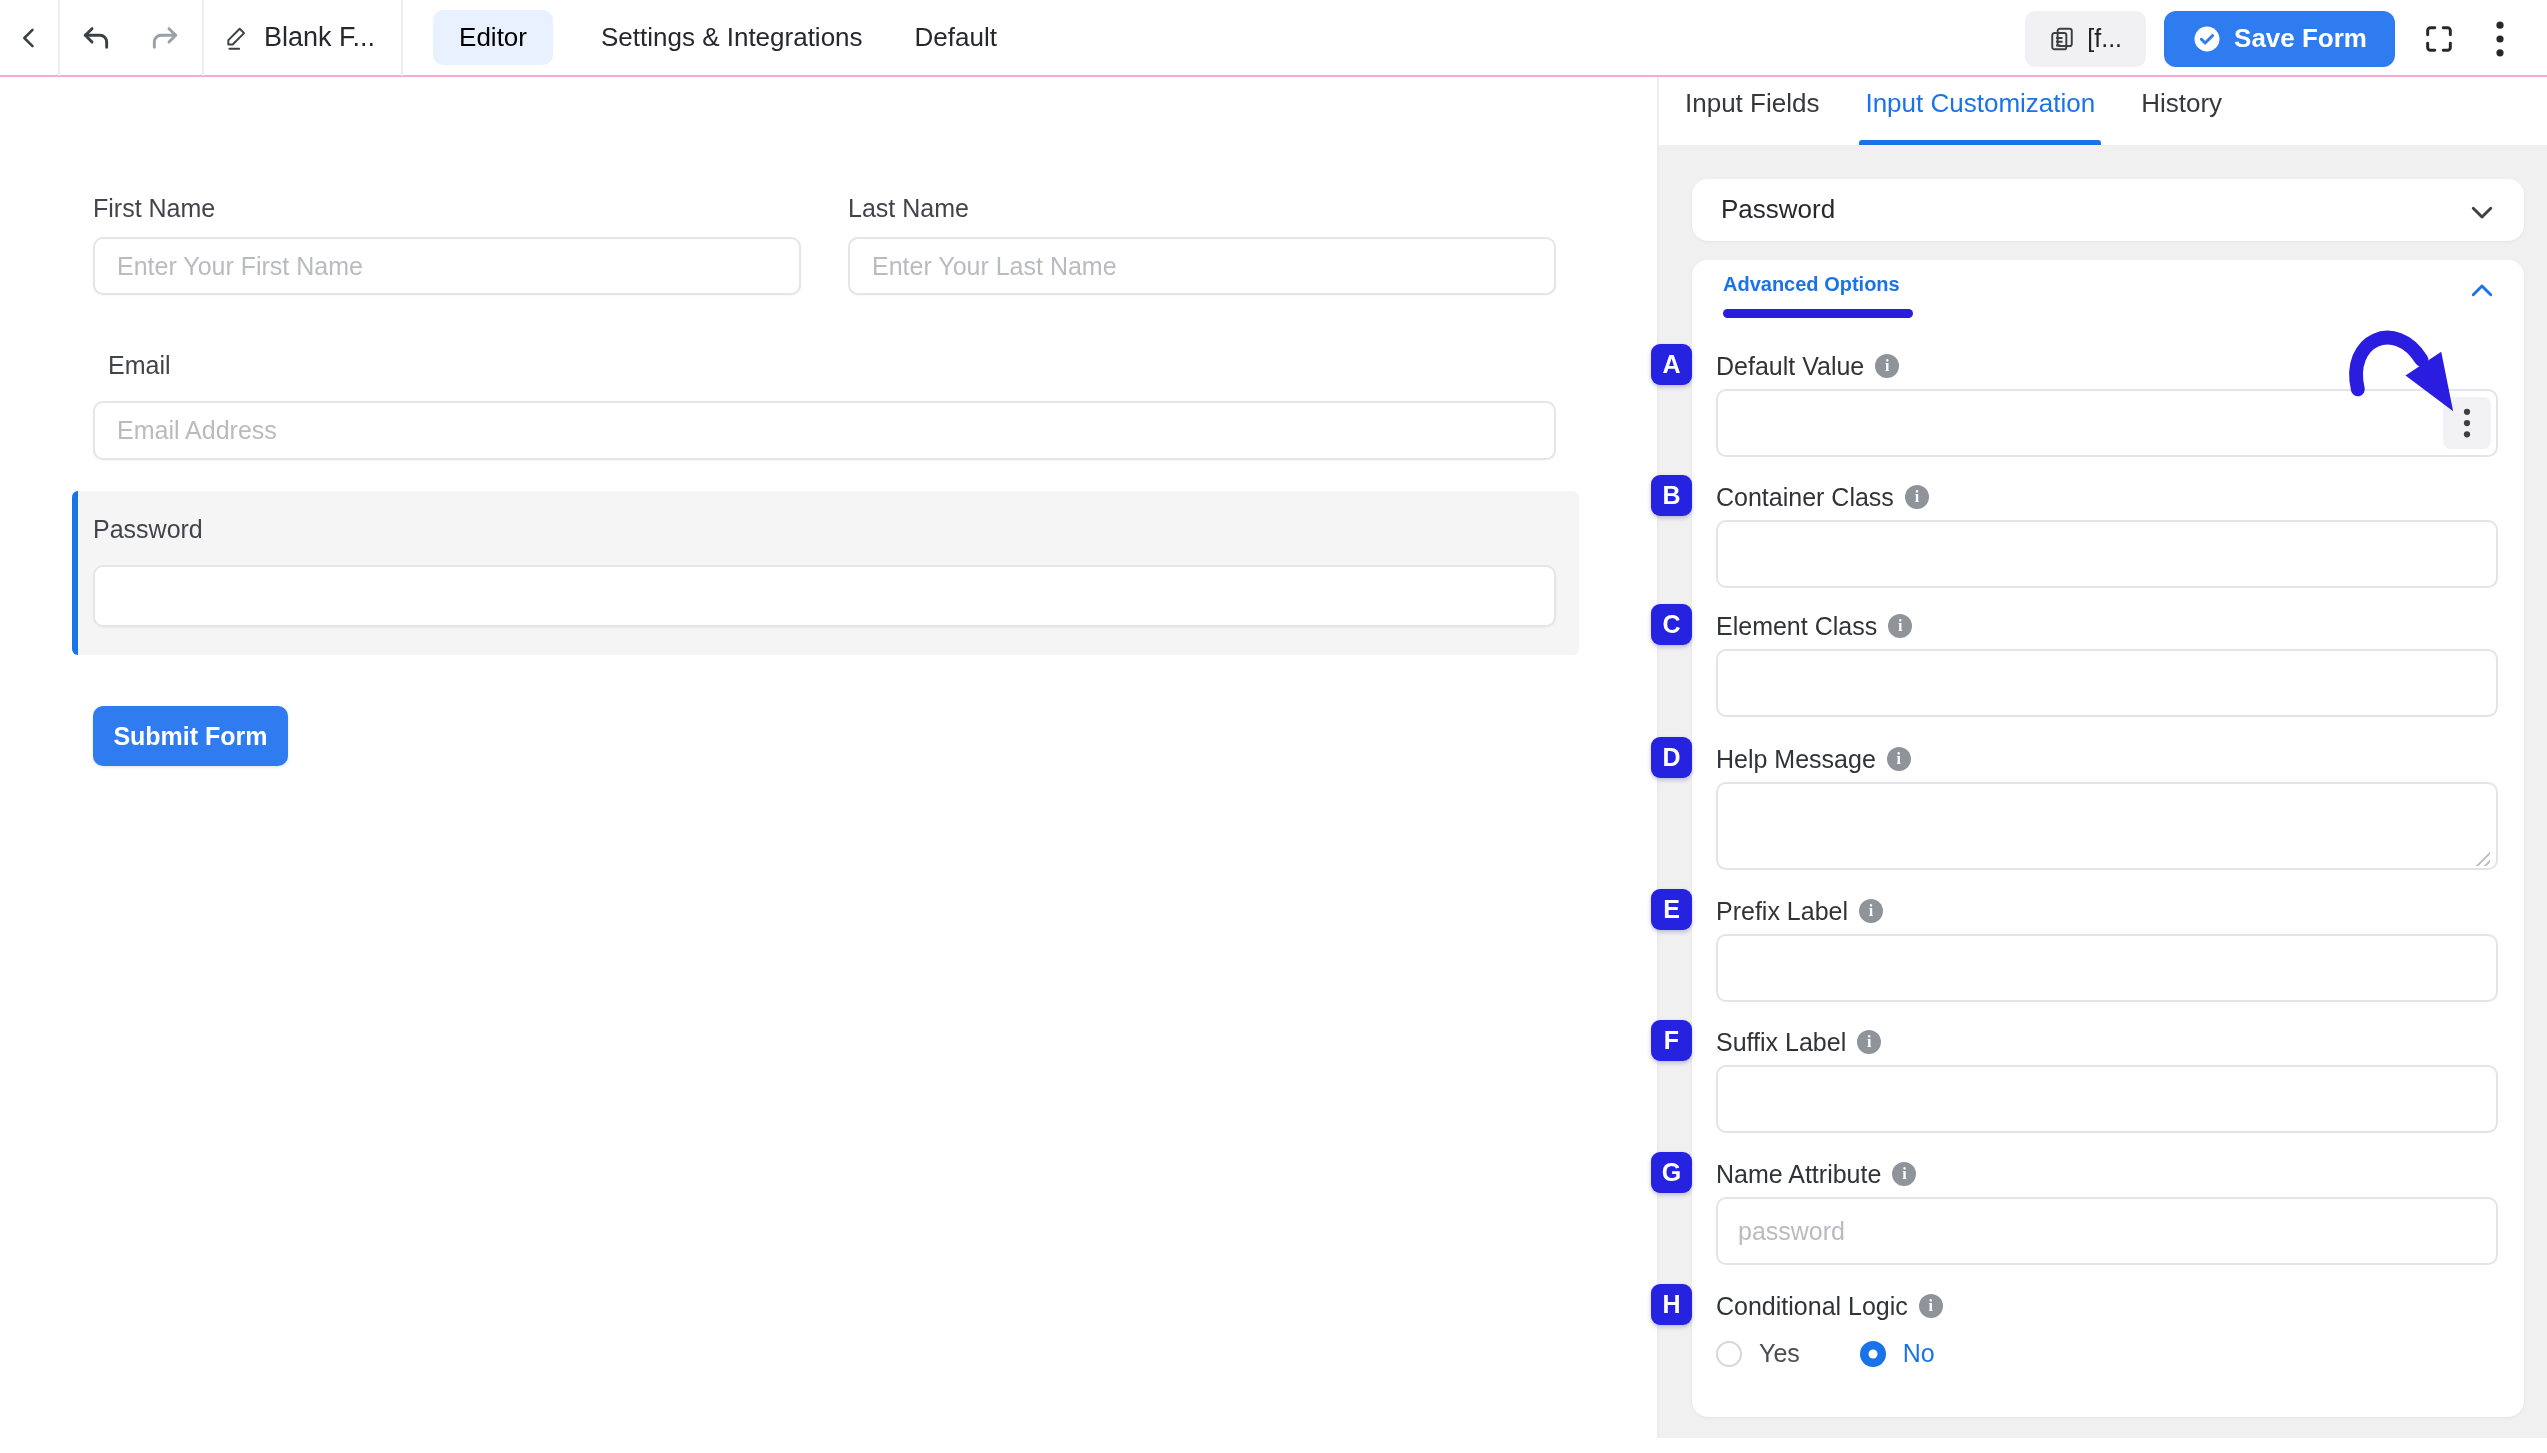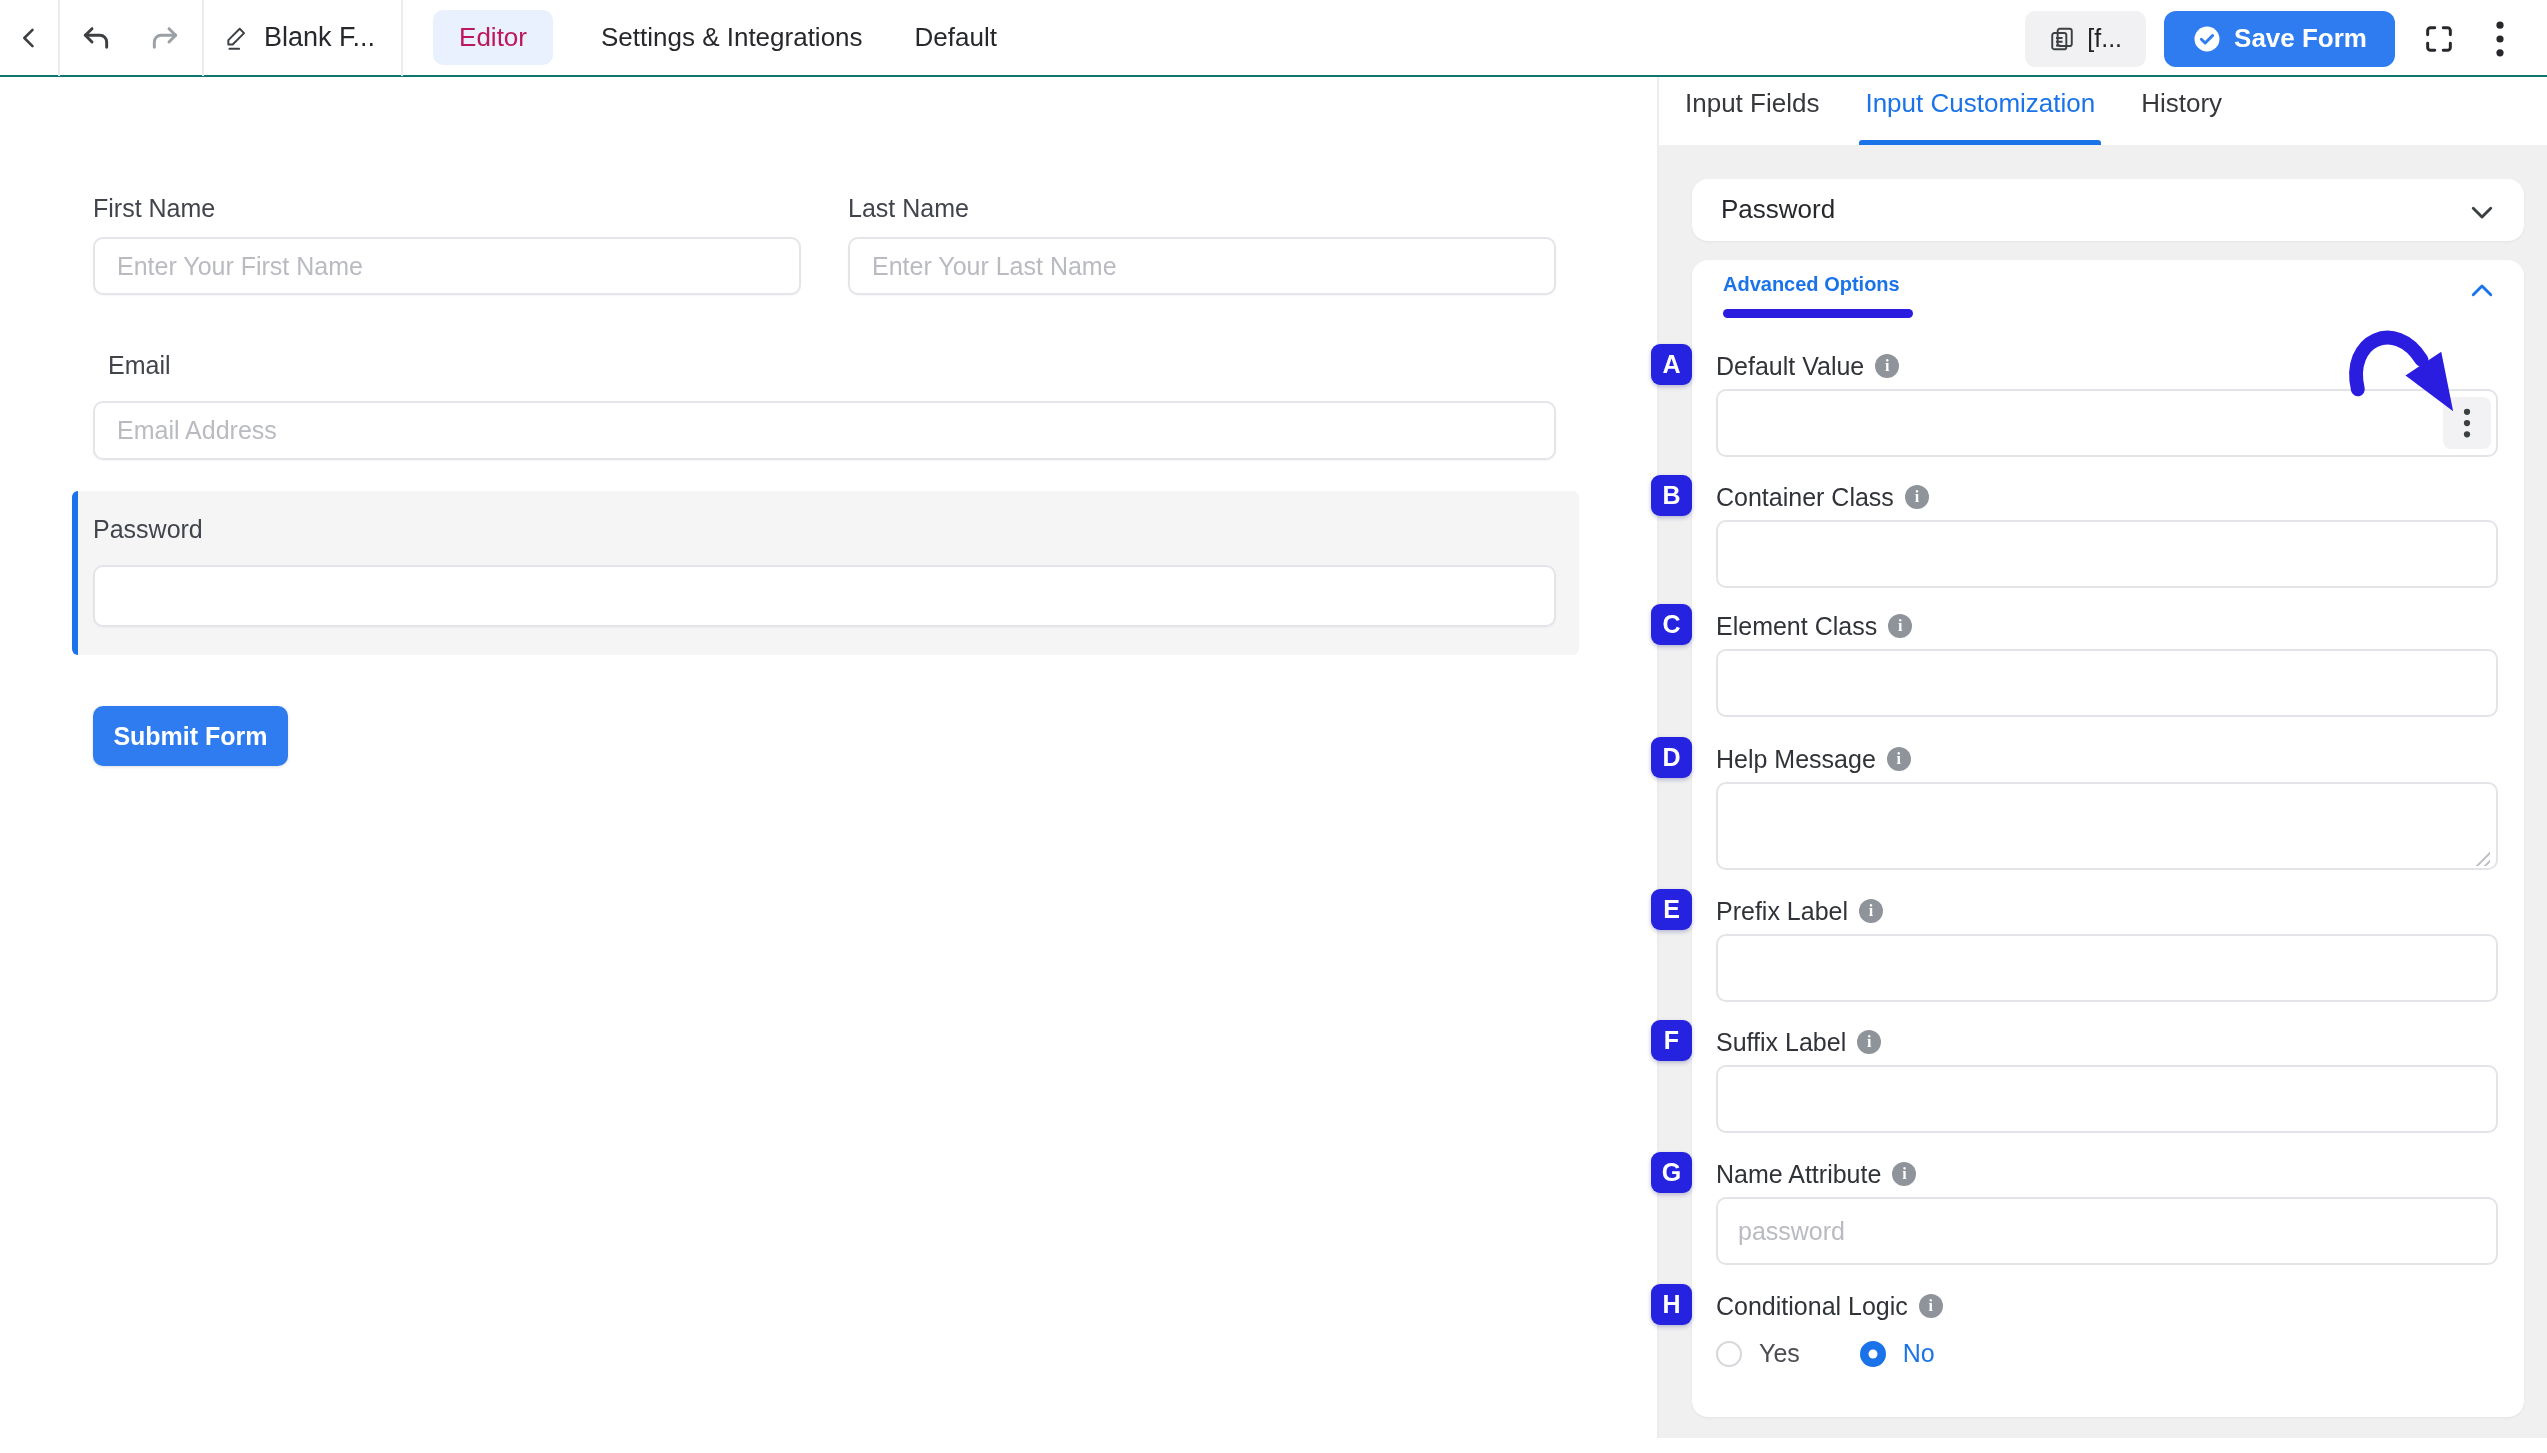--- a/index.html
+++ b/index.html
@@ -6,41 +6,41 @@
   html,body { width:2547px; height:1454px; overflow:hidden; }
   body {
     font-family:"Liberation Sans","DejaVu Sans",sans-serif;
     background:#ffffff; color:#3c4043; position:relative;
   }
   svg { display:block; }
 
   
   .topbar {
     position:absolute; left:0; top:0; width:2547px; height:77px;
-    background:#fff; border-bottom:2px solid #0f766e; z-index:30;
+    background:#fff; border-bottom:2px solid #f9a8d4; z-index:30;
     display:flex; align-items:flex-end;
   }
   .tb-left { display:flex; align-items:center; height:100%; }
   .tb-sep { width:2px; height:77px; background:#ededf0; }
   .icon-btn {
     height:77px; display:flex; align-items:center; justify-content:center;
     background:none; border:none; cursor:pointer; color:#3c4043;
   }
   .back-btn { width:58px; }
   .undo-btn { width:64px; margin-left:4px;}
   .redo-btn { width:74px; color:#9aa0a6; }
   .title-wrap { display:flex; align-items:center; gap:14px; padding:0 26px 0 20px; height:77px; }
   .form-title { font-size:27px; color:#26282c; white-space:nowrap; }
   .top-tabs { display:flex; align-items:center; gap:44px; margin-left:30px; }
   .top-tab {
     font-size:26px; color:#27282b; background:none; border:none; cursor:pointer;
     padding:12px 4px; white-space:nowrap;
   }
   .top-tab.active {
-    background:#e8f1fd; color:#be185d; border-radius:10px; padding:12px 26px;
+    background:#e8f1fd; color:#000000; border-radius:10px; padding:12px 26px;
   }
   .tb-right { position:absolute; right:30px; top:0; height:77px; display:flex; align-items:center; gap:18px; }
   .chip-btn {
     height:56px; display:flex; align-items:center; gap:12px;
     background:#f1f1f3; border:none; border-radius:10px; cursor:pointer;
     font-size:25px; color:#202124; padding:0 24px; white-space:nowrap;
     font-family:inherit;
   }
   .save-btn {
     height:56px; display:flex; align-items:center; gap:12px;

